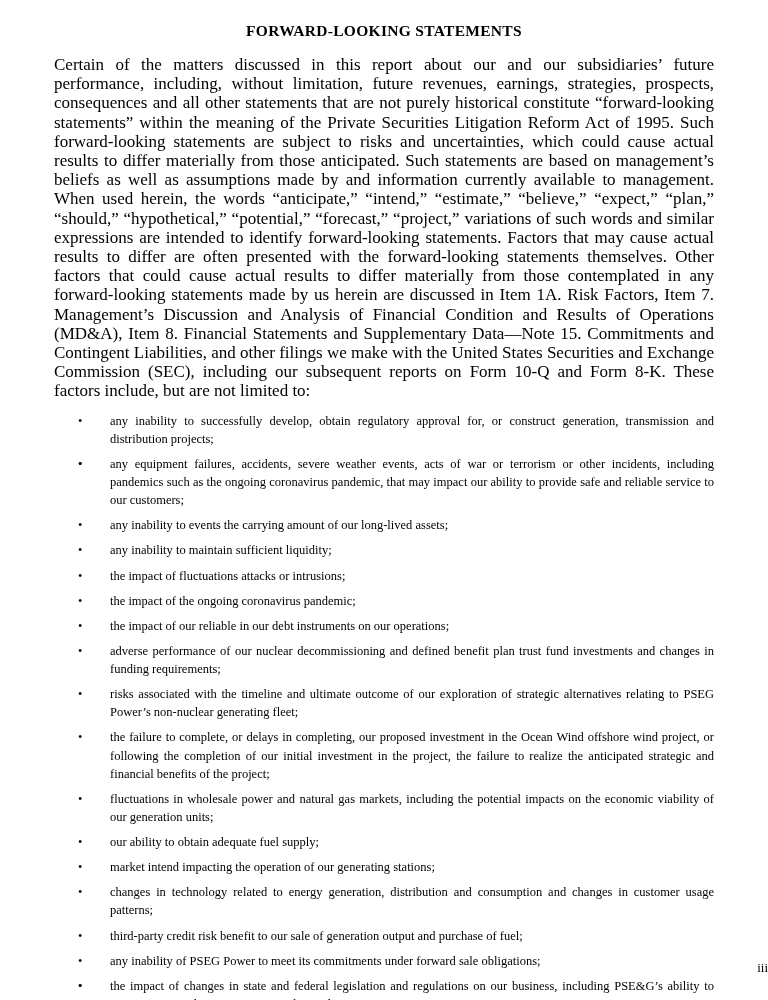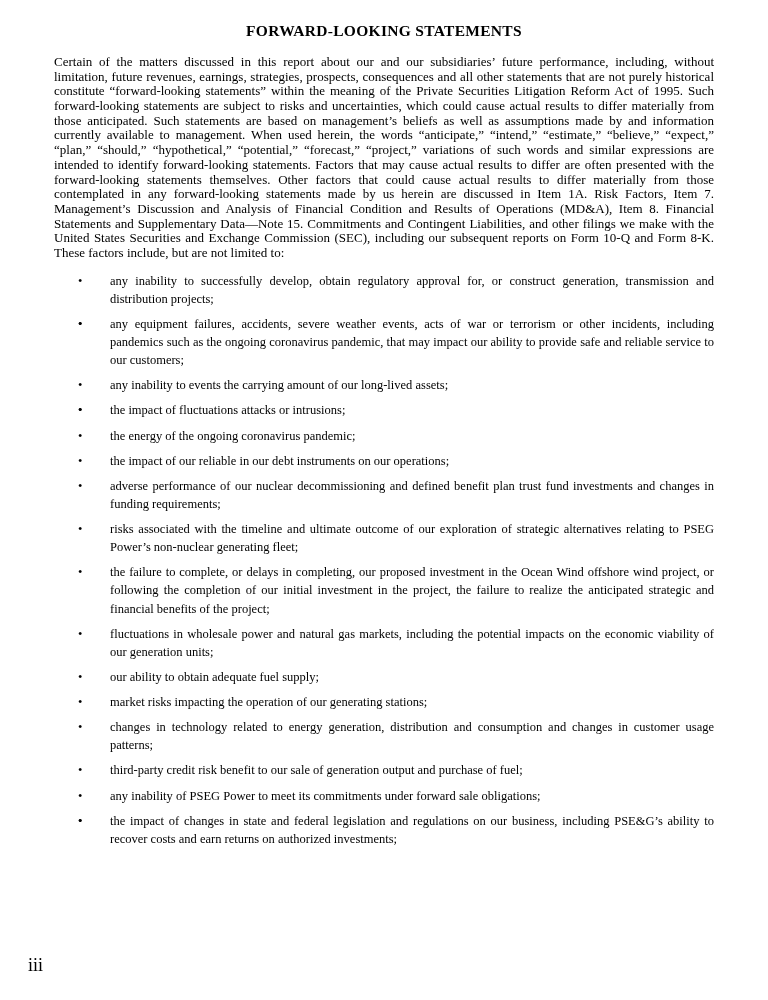--- a/index.html
+++ b/index.html
@@ -23,21 +23,21 @@
     position: relative;
   }
   .title {
     font-size: 15.5px;
     font-weight: bold;
     text-align: center;
     margin: 0 0 15px 0;
     letter-spacing: 0.3px;
   }
   .intro {
-    font-size: 13px;
+    font-size: 17px;
     line-height: 1.13;
     text-align: justify;
     margin: 0 0 11px 0;
   }
   .bullets {
     margin: 0;
   }
   .bullet-item {
     position: relative;
     padding-left: 56px;
@@ -50,23 +50,22 @@
     position: absolute;
     left: 24px;
     top: 0;
     font-size: 12.5px;
   }
   .footer {
     position: absolute;
     bottom: 24px;
     left: 0;
     right: 0;
-    text-align: left;
-    font-size: 18px;
-    margin-left: 28px;
+    text-align: right;
+    font-size: 13px;
   }
 </style>
 </head>
 <body>
 
 <div class="page">
   <h1 class="title">FORWARD-LOOKING STATEMENTS</h1>
   <p class="intro">Certain of the matters discussed in this report about our and our subsidiaries’ future performance, including, without limitation, future revenues, earnings, strategies, prospects, consequences and all other statements that are not purely historical constitute “forward-looking statements” within the meaning of the Private Securities Litigation Reform Act of 1995. Such forward-looking statements are subject to risks and uncertainties, which could cause actual results to differ materially from those anticipated. Such statements are based on management’s beliefs as well as assumptions made by and information currently available to management. When used herein, the words “anticipate,” “intend,” “estimate,” “believe,” “expect,” “plan,” “should,” “hypothetical,” “potential,” “forecast,” “project,” variations of such words and similar expressions are intended to identify forward-looking statements. Factors that may cause actual results to differ are often presented with the forward-looking statements themselves. Other factors that could cause actual results to differ materially from those contemplated in any forward-looking statements made by us herein are discussed in Item 1A. Risk Factors, Item 7. Management’s Discussion and Analysis of Financial Condition and Results of Operations (MD&amp;A), Item 8. Financial Statements and Supplementary Data—Note 15. Commitments and Contingent Liabilities, and other filings we make with the United States Securities and Exchange Commission (SEC), including our subsequent reports on Form 10-Q and Form 8-K. These factors include, but are not limited to:</p>
   <div class="bullets">
 
@@ -84,30 +83,31 @@
         <span class="bullet-text">any equipment failures, accidents, severe weather events, acts of war or terrorism or other incidents, including pandemics such as the ongoing coronavirus pandemic, that may impact our ability to provide safe and reliable service to our customers;</span>
       </div>
 
       <div class="bullet-item">
         <span class="marker">•</span>
         <span class="bullet-text">any inability to events the carrying amount of our long-lived assets;</span>
       </div>
 
       <div class="bullet-item">
         <span class="marker">•</span>
+        <span class="bullet-text">any inability to maintain sufficient liquidity;</span>
       </div>
 
       <div class="bullet-item">
         <span class="marker">•</span>
         <span class="bullet-text">the impact of fluctuations attacks or intrusions;</span>
       </div>
 
       <div class="bullet-item">
         <span class="marker">•</span>
-        <span class="bullet-text">the energy of the ongoing coronavirus pandemic;</span>
+        <span class="bullet-text">the impact of the ongoing coronavirus pandemic;</span>
       </div>
 
       <div class="bullet-item">
         <span class="marker">•</span>
         <span class="bullet-text">the impact of our reliable in our debt instruments on our operations;</span>
       </div>
 
       <div class="bullet-item">
         <span class="marker">•</span>
         <span class="bullet-text">adverse performance of our nuclear decommissioning and defined benefit plan trust fund investments and changes in funding requirements;</span>
@@ -128,21 +128,21 @@
         <span class="bullet-text">fluctuations in wholesale power and natural gas markets, including the potential impacts on the economic viability of our generation units;</span>
       </div>
 
       <div class="bullet-item">
         <span class="marker">•</span>
         <span class="bullet-text">our ability to obtain adequate fuel supply;</span>
       </div>
 
       <div class="bullet-item">
         <span class="marker">•</span>
-        <span class="bullet-text">market risks impacting the operation of our generating stations;</span>
+        <span class="bullet-text">market intend impacting the operation of our generating stations;</span>
       </div>
 
       <div class="bullet-item">
         <span class="marker">•</span>
         <span class="bullet-text">changes in technology related to energy generation, distribution and consumption and changes in customer usage patterns;</span>
       </div>
 
       <div class="bullet-item">
         <span class="marker">•</span>
         <span class="bullet-text">third-party credit risk benefit to our sale of generation output and purchase of fuel;</span>

